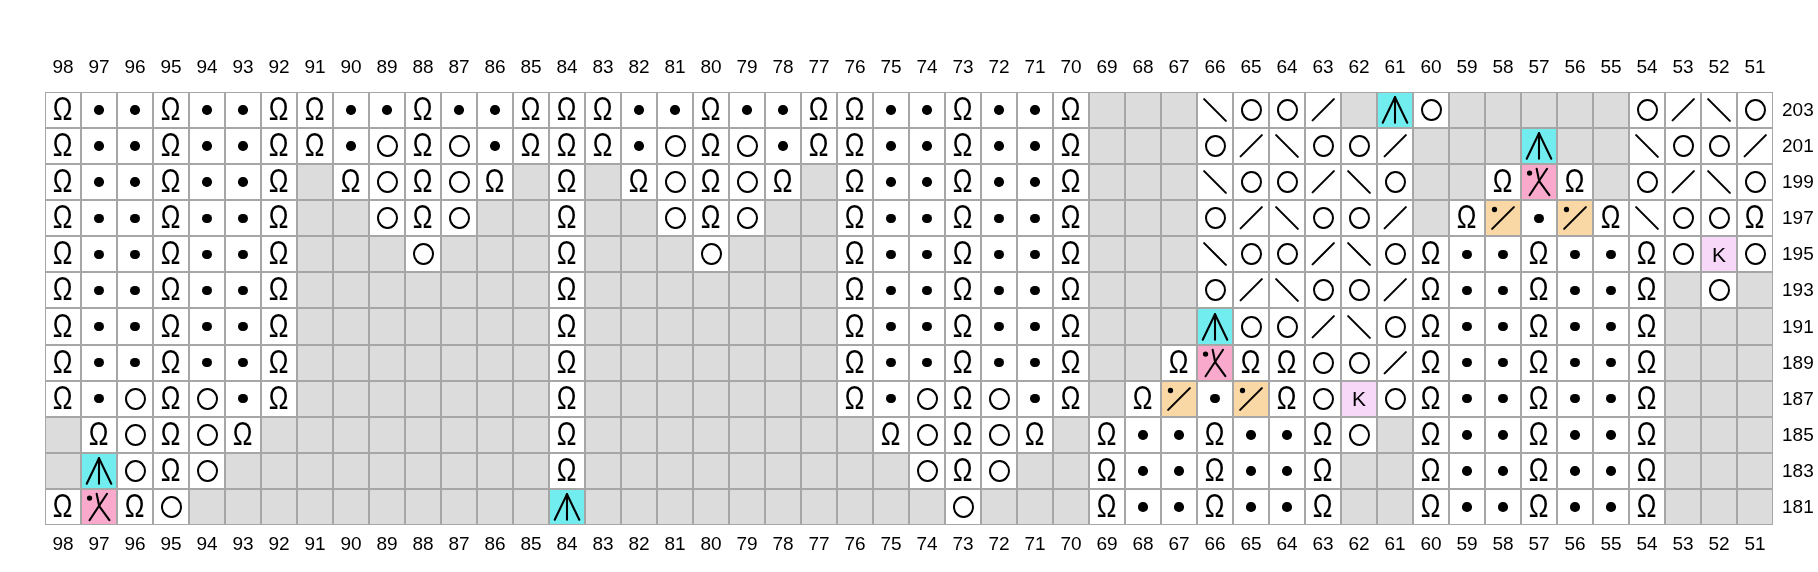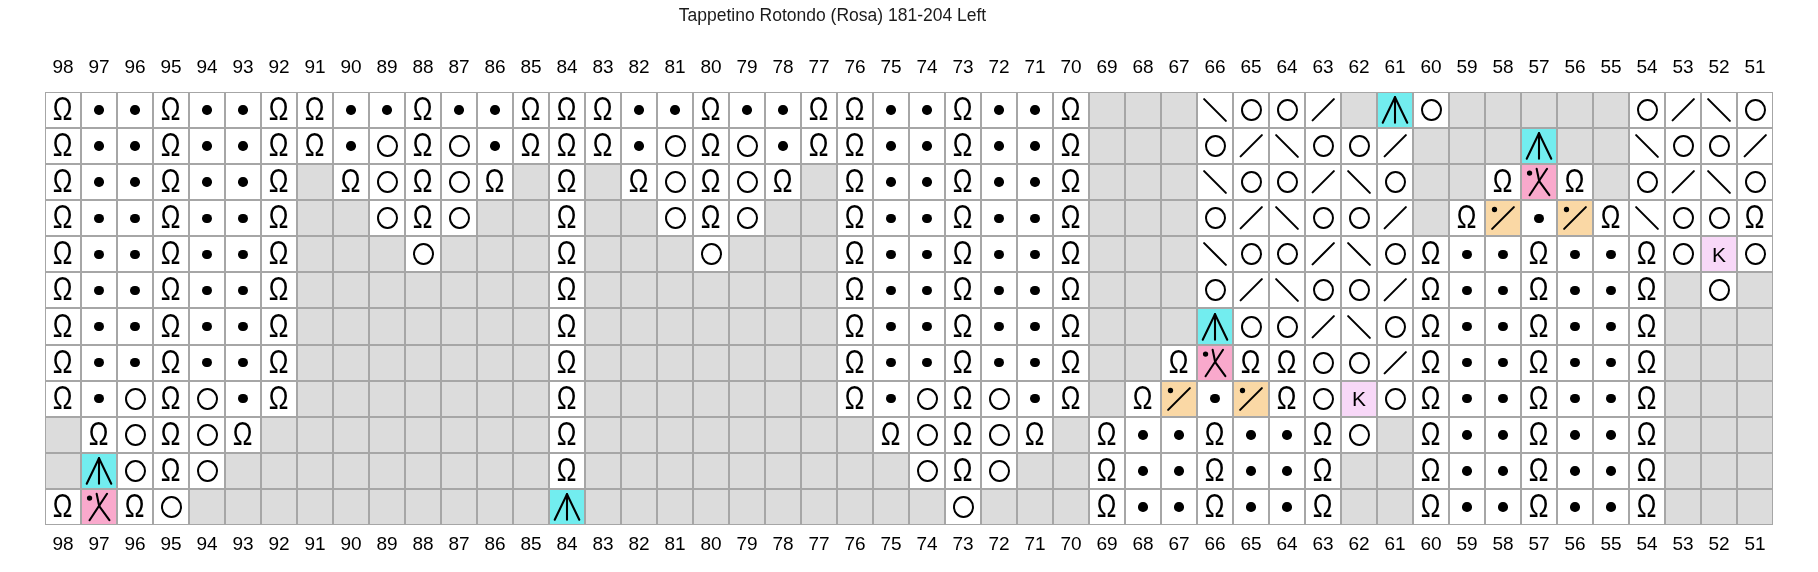--- a/index.html
+++ b/index.html
@@ -31,21 +31,20 @@
   .sym-omega{font-size:31px;line-height:1;transform:scale(.85,1.06);margin-top:-3px;}
   .sym-k{font-size:21px;line-height:1;}
   .sym-dot{width:9.5px;height:9.5px;border-radius:50%;background:#000;}
   .sym-ring{box-sizing:border-box;width:21px;height:22px;border:2.2px solid #000;border-radius:50%;}
   svg.sym{display:block;}
 </style>
 </head>
 <body>
 
 <div class="stage">
-  <div class="title">Tappetino Rotondo (Rosa) 181-204 Left</div>
   <div class="col-labels top">
       <span class="clabel">98</span>
       <span class="clabel">97</span>
       <span class="clabel">96</span>
       <span class="clabel">95</span>
       <span class="clabel">94</span>
       <span class="clabel">93</span>
       <span class="clabel">92</span>
       <span class="clabel">91</span>
       <span class="clabel">90</span>
@@ -1500,20 +1499,34 @@
       </div>
       <div class="cell">
         <span class="sym-dot"></span>
       </div>
       <div class="cell">
         <span class="sym-omega">Ω</span>
       </div>
       <div class="cell" style="background: rgb(220, 220, 220);"></div>
       <div class="cell" style="background: rgb(220, 220, 220);"></div>
       <div class="cell" style="background: rgb(220, 220, 220);"></div>
+    </div>
+  <div class="row-labels">
+      <div class="rlabel">203</div>
+      <div class="rlabel">201</div>
+      <div class="rlabel">199</div>
+      <div class="rlabel">197</div>
+      <div class="rlabel">195</div>
+      <div class="rlabel">193</div>
+      <div class="rlabel">191</div>
+      <div class="rlabel">189</div>
+      <div class="rlabel">187</div>
+      <div class="rlabel">185</div>
+      <div class="rlabel">183</div>
+      <div class="rlabel">181</div>
     </div>
   <div class="col-labels bottom">
       <span class="clabel">98</span>
       <span class="clabel">97</span>
       <span class="clabel">96</span>
       <span class="clabel">95</span>
       <span class="clabel">94</span>
       <span class="clabel">93</span>
       <span class="clabel">92</span>
       <span class="clabel">91</span>

